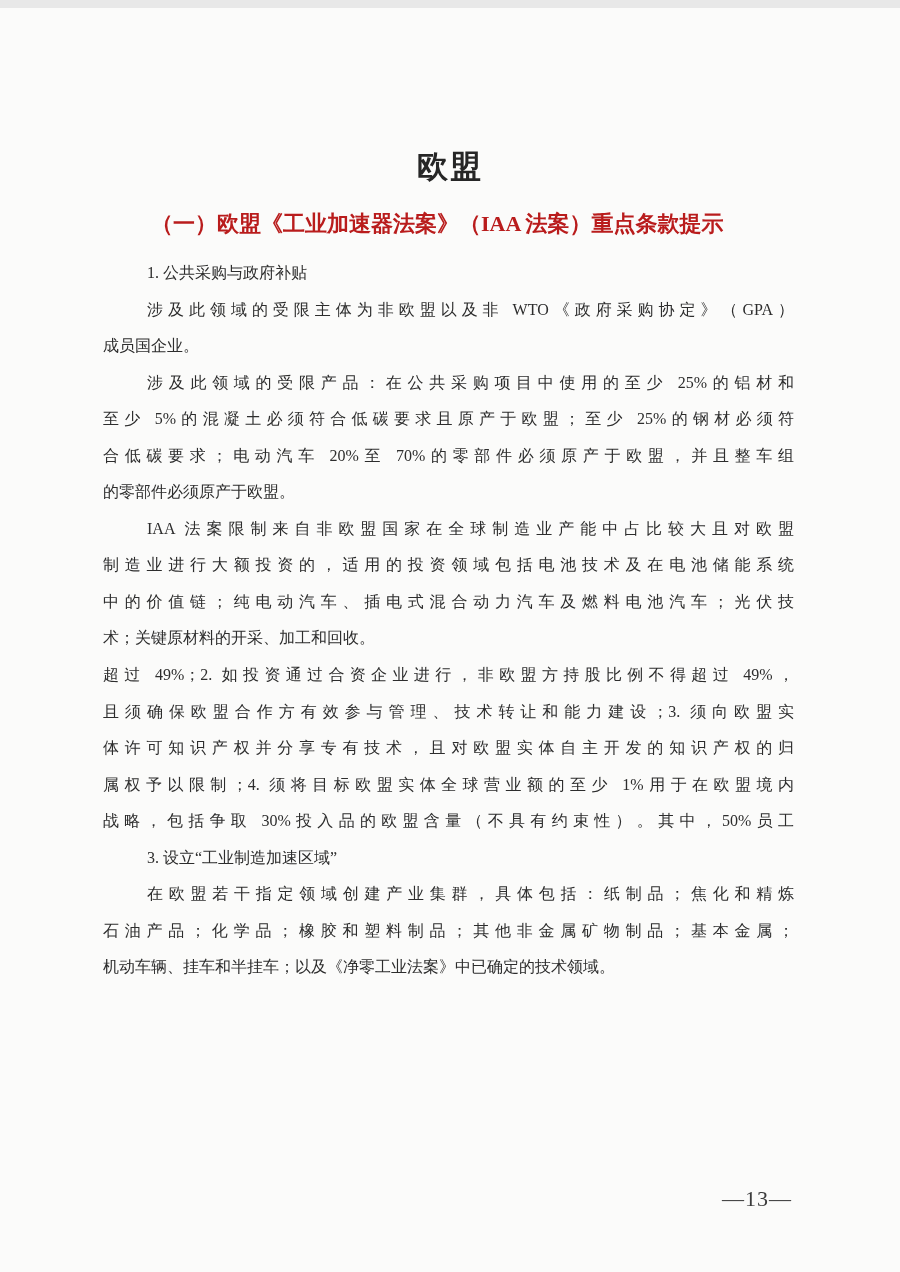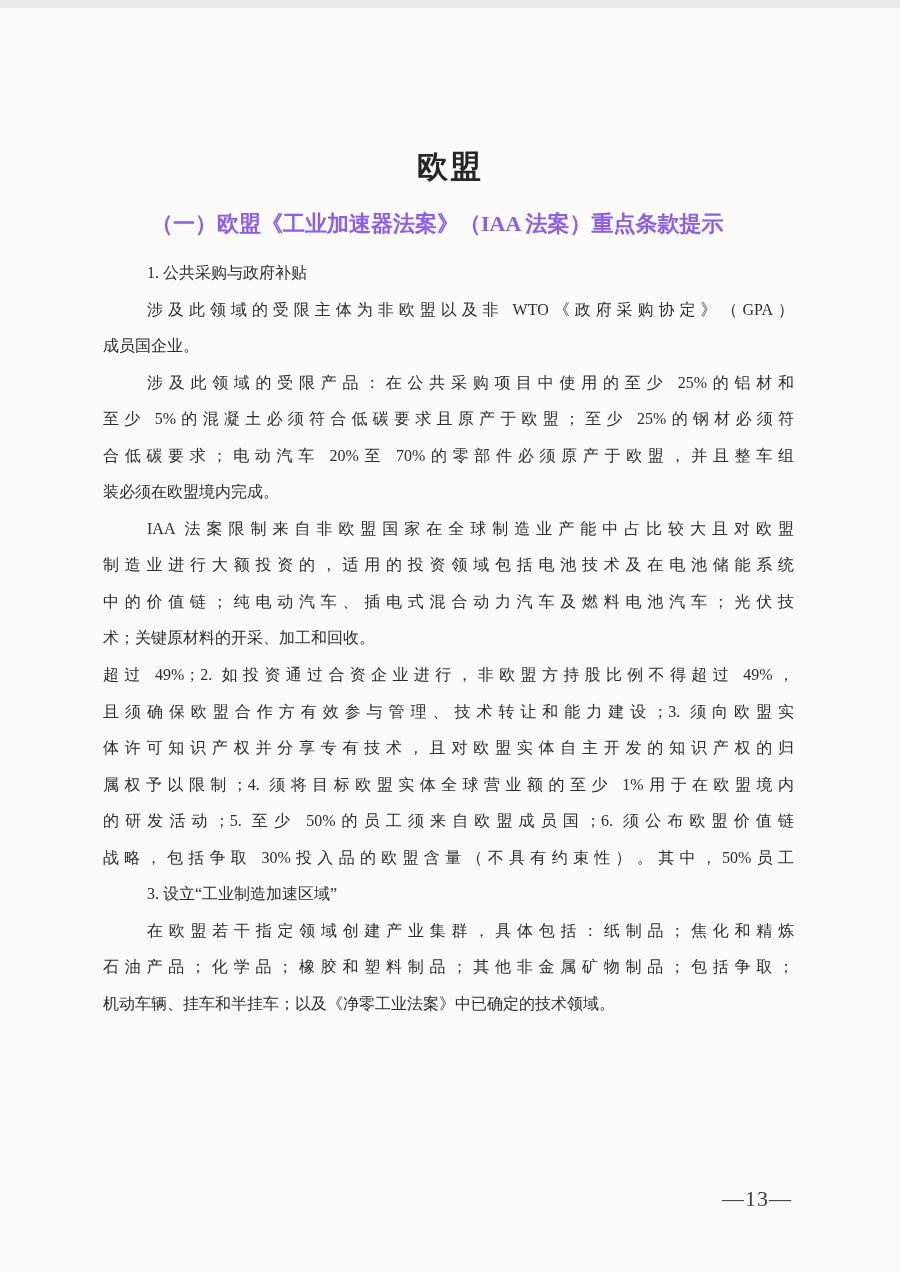--- a/index.html
+++ b/index.html
@@ -30,21 +30,21 @@
     color: #262626;
   }
   .section-heading {
     position: absolute;
     top: 201px;
     left: 151px;
     right: 103px;
     font-size: 22px;
     font-weight: bold;
     margin: 0;
-    color: #8b5cf6;
+    color: #b91c1c;
     white-space: nowrap;
   }
   .body-text {
     position: absolute;
     top: 247px;
     left: 103px;
     right: 106px;
   }
   .line {
     font-size: 16px;
@@ -78,31 +78,30 @@
 
   <h2 class="section-heading">（一）欧盟《工业加速器法案》（IAA 法案）重点条款提示</h2>
 
   <div class="body-text" id="body-lines">
       <div class="line indent">1. 公共采购与政府补贴</div>
       <div class="line indent fill">涉及此领域的受限主体为非欧盟以及非 WTO《政府采购协定》（GPA）</div>
       <div class="line">成员国企业。</div>
       <div class="line indent fill">涉及此领域的受限产品：在公共采购项目中使用的至少 25%的铝材和</div>
       <div class="line fill">至少 5%的混凝土必须符合低碳要求且原产于欧盟；至少 25%的钢材必须符</div>
       <div class="line fill">合低碳要求；电动汽车 20%至 70%的零部件必须原产于欧盟，并且整车组</div>
-      <div class="line">装必须在欧盟境内完成。</div>
+      <div class="line">的零部件必须原产于欧盟。</div>
       <div class="line indent fill">IAA 法案限制来自非欧盟国家在全球制造业产能中占比较大且对欧盟</div>
       <div class="line fill">制造业进行大额投资的，适用的投资领域包括电池技术及在电池储能系统</div>
       <div class="line fill">中的价值链；纯电动汽车、插电式混合动力汽车及燃料电池汽车；光伏技</div>
       <div class="line">术；关键原材料的开采、加工和回收。</div>
       <div class="line fill">超过 49%；2. 如投资通过合资企业进行，非欧盟方持股比例不得超过 49%，</div>
       <div class="line fill">且须确保欧盟合作方有效参与管理、技术转让和能力建设；3. 须向欧盟实</div>
       <div class="line fill">体许可知识产权并分享专有技术，且对欧盟实体自主开发的知识产权的归</div>
       <div class="line fill">属权予以限制；4. 须将目标欧盟实体全球营业额的至少 1%用于在欧盟境内</div>
-      <div class="line fill">的研发活动；5. 至少 50%的员工须来自欧盟成员国；6. 须公布欧盟价值链</div>
       <div class="line fill">战略，包括争取 30%投入品的欧盟含量（不具有约束性）。其中，50%员工</div>
       <div class="line indent">3. 设立“工业制造加速区域”</div>
       <div class="line indent fill">在欧盟若干指定领域创建产业集群，具体包括：纸制品；焦化和精炼</div>
-      <div class="line fill">石油产品；化学品；橡胶和塑料制品；其他非金属矿物制品；包括争取；</div>
+      <div class="line fill">石油产品；化学品；橡胶和塑料制品；其他非金属矿物制品；基本金属；</div>
       <div class="line">机动车辆、挂车和半挂车；以及《净零工业法案》中已确定的技术领域。</div>
     </div>
 
   <div class="page-number">—13—</div>
 </div>
 
 </body></html>

